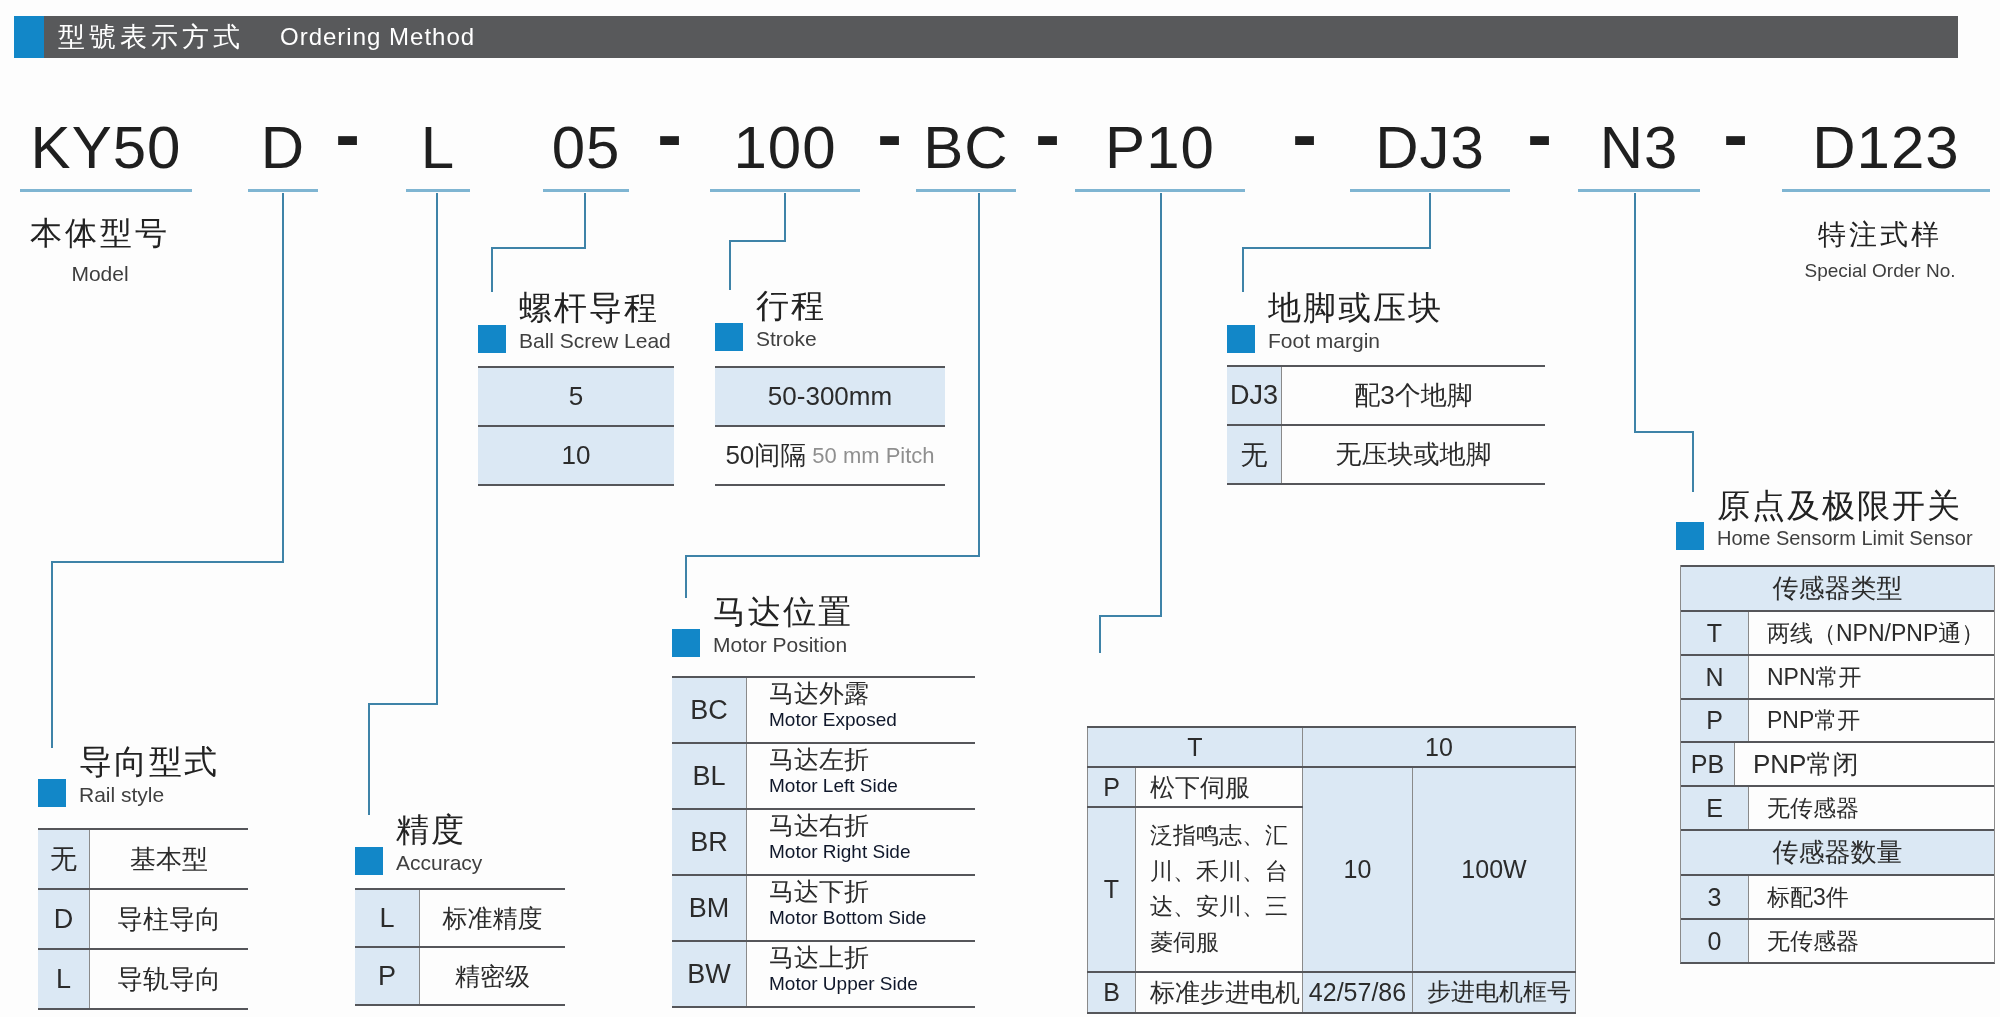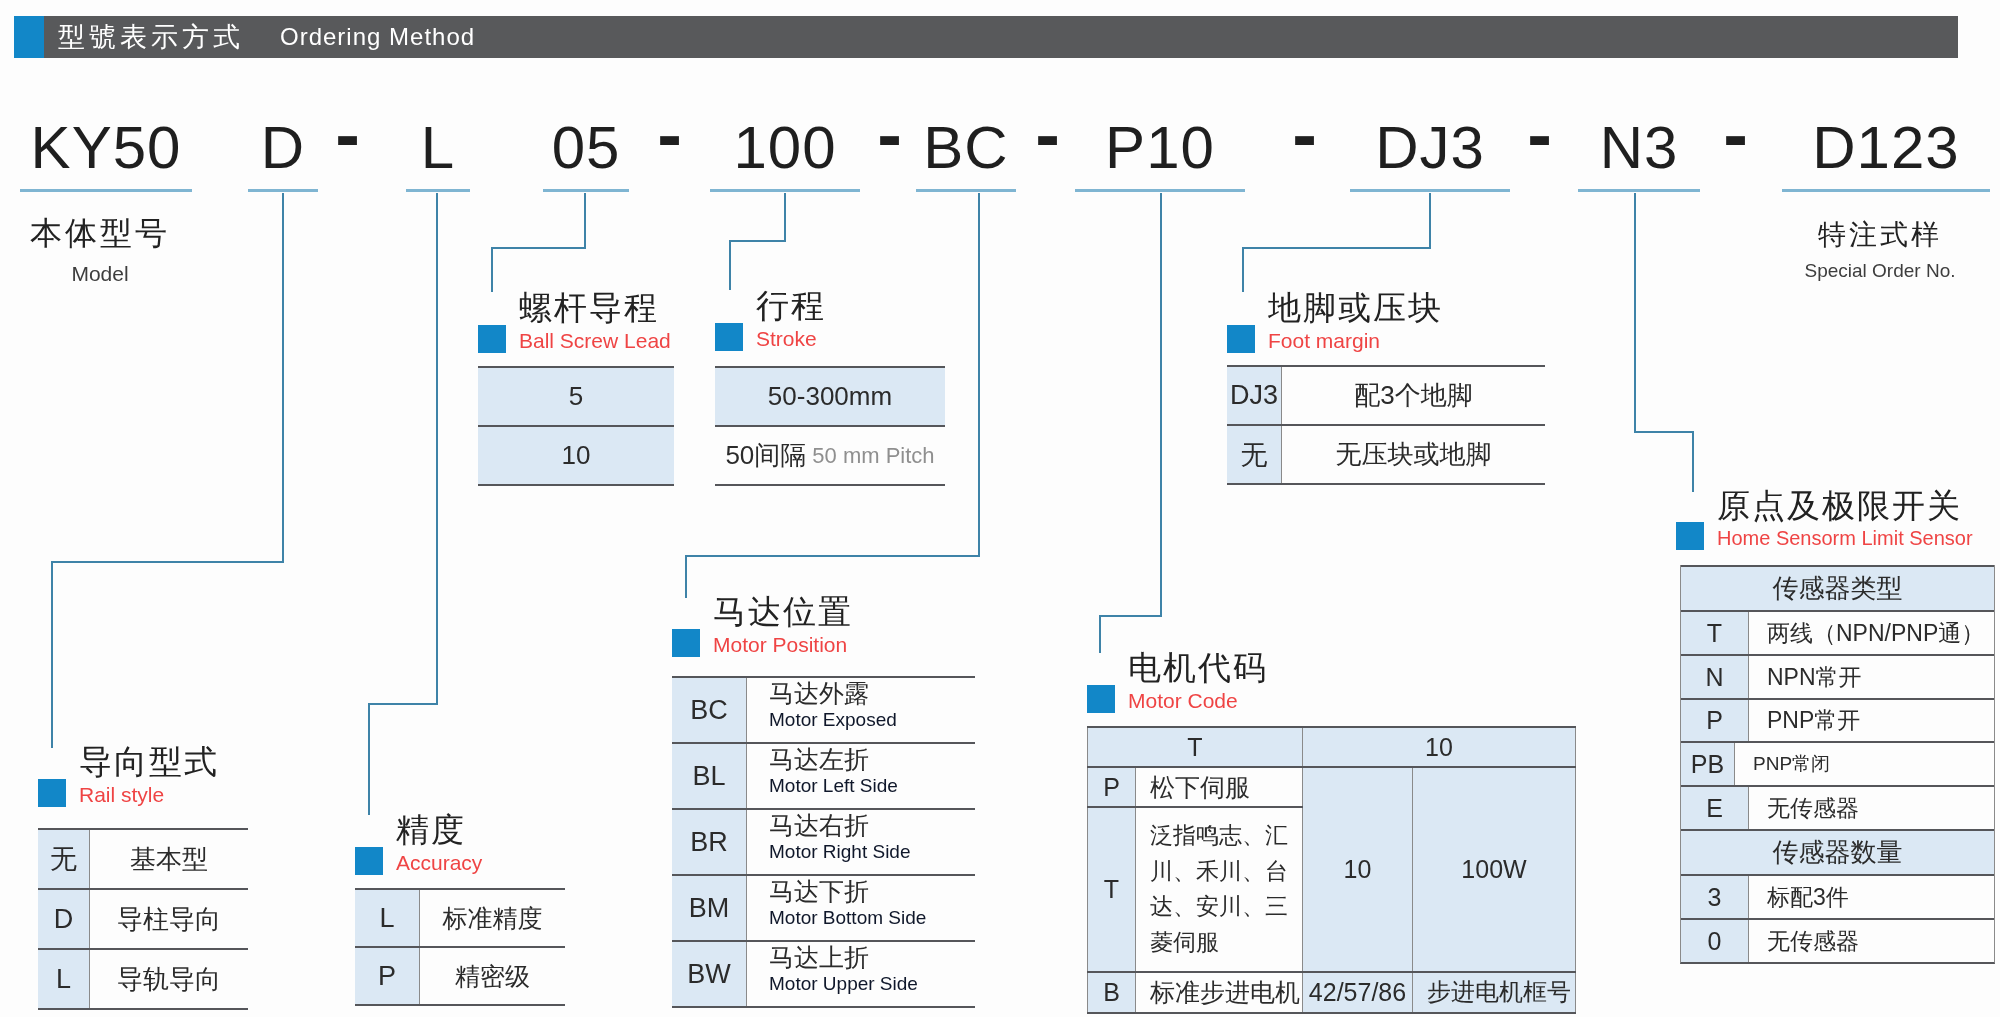--- a/index.html
+++ b/index.html
@@ -17,21 +17,21 @@
   .mseg{position:absolute; top:96px; height:96px; display:flex; align-items:flex-end; justify-content:center;}
   .mseg .t{font-size:60px; font-weight:400; color:#1f1f1f; letter-spacing:1px; line-height:1; margin-bottom:14px; white-space:nowrap;}
   .mseg .ul{position:absolute; left:0; right:0; bottom:0; height:3px; background:#7fb5d2;}
   .mseg.dash .t{font-size:74px; font-weight:700; margin-bottom:20px;}
   
   .cl{position:absolute; background:#3e83a8;}
   
   .sec{position:absolute; display:flex; align-items:flex-end;}
   .sec .sq{width:28px; height:28px; background:#1287c8; margin-right:13px; margin-top:7px; flex:0 0 auto;}
   .sec .zh{font-size:33px; color:#222; line-height:40px; letter-spacing:2px; white-space:nowrap;}
-  .sec .en{font-size:21px; color:#ef4444; margin-top:1px; white-space:nowrap;}
+  .sec .en{font-size:21px; color:#404040; margin-top:1px; white-space:nowrap;}
   .sec.small-en .en{font-size:20px;}
   .plainlabel{position:absolute;}
   .plainlabel .zh{font-size:32px; color:#222; letter-spacing:3px; white-space:nowrap;}
   .plainlabel .en{font-size:21px; color:#3d3d3d; margin-top:6px; text-align:center;}
   
   .tbl{position:absolute; border-bottom:2px solid #55565a; box-sizing:border-box;}
   .trow{display:flex; border-top:2px solid #55565a; align-items:stretch; box-sizing:border-box;}
   .ccode{background:#dbe8f4; border-right:1px solid #8a8a8a; display:flex; align-items:center; justify-content:center;
          font-size:27px; color:#2b2b2b; flex:0 0 auto; box-sizing:border-box;}
   .cdesc{display:flex; align-items:center; justify-content:center; font-size:26px; color:#2b2b2b; flex:1; box-sizing:border-box;}
@@ -194,27 +194,20 @@
     <div>
         <div class="zh">地脚或压块</div>
          <div class="en">Foot margin</div>
       </div>
   </div>
   <div class="sec" style="left:672px;top:592px">
     <span class="sq"></span>
     <div>
         <div class="zh">马达位置</div>
          <div class="en">Motor Position</div>
-      </div>
-  </div>
-  <div class="sec" style="left:1087px;top:648px">
-    <span class="sq"></span>
-    <div>
-        <div class="zh">电机代码</div>
-         <div class="en">Motor Code</div>
       </div>
   </div>
   <div class="sec small-en" style="left:1676px;top:486px">
     <span class="sq"></span>
     <div>
         <div class="zh">原点及极限开关</div>
          <div class="en">Home Sensorm Limit Sensor</div>
       </div>
   </div>
   <div class="sec" style="left:38px;top:742px">
@@ -372,21 +365,21 @@
     <div class="trow" style="height:44px">
       <div class="ccode" style="width:68px;font-size:25px">N</div>
       <div class="cdesc left" style="font-size:23px;padding-left:18px">NPN常开</div>
     </div>
     <div class="trow" style="height:43px">
       <div class="ccode" style="width:68px;font-size:25px">P</div>
       <div class="cdesc left" style="font-size:23px;padding-left:18px">PNP常开</div>
     </div>
     <div class="trow" style="height:44px">
       <div class="ccode" style="width:54px;font-size:25px">PB</div>
-      <div class="cdesc left" style="font-size:19px;padding-left:18px">PNP常闭</div>
+      <div class="cdesc left" style="font-size:26px;padding-left:18px">PNP常闭</div>
     </div>
     <div class="trow" style="height:44px">
       <div class="ccode" style="width:68px;font-size:25px">E</div>
       <div class="cdesc left" style="font-size:23px;padding-left:18px">无传感器</div>
     </div>
     <div class="trow" style="height:45px">
       <div class="cfull blue">传感器数量</div>
     </div>
     <div class="trow" style="height:44px">
       <div class="ccode" style="width:68px;font-size:25px">3</div>

